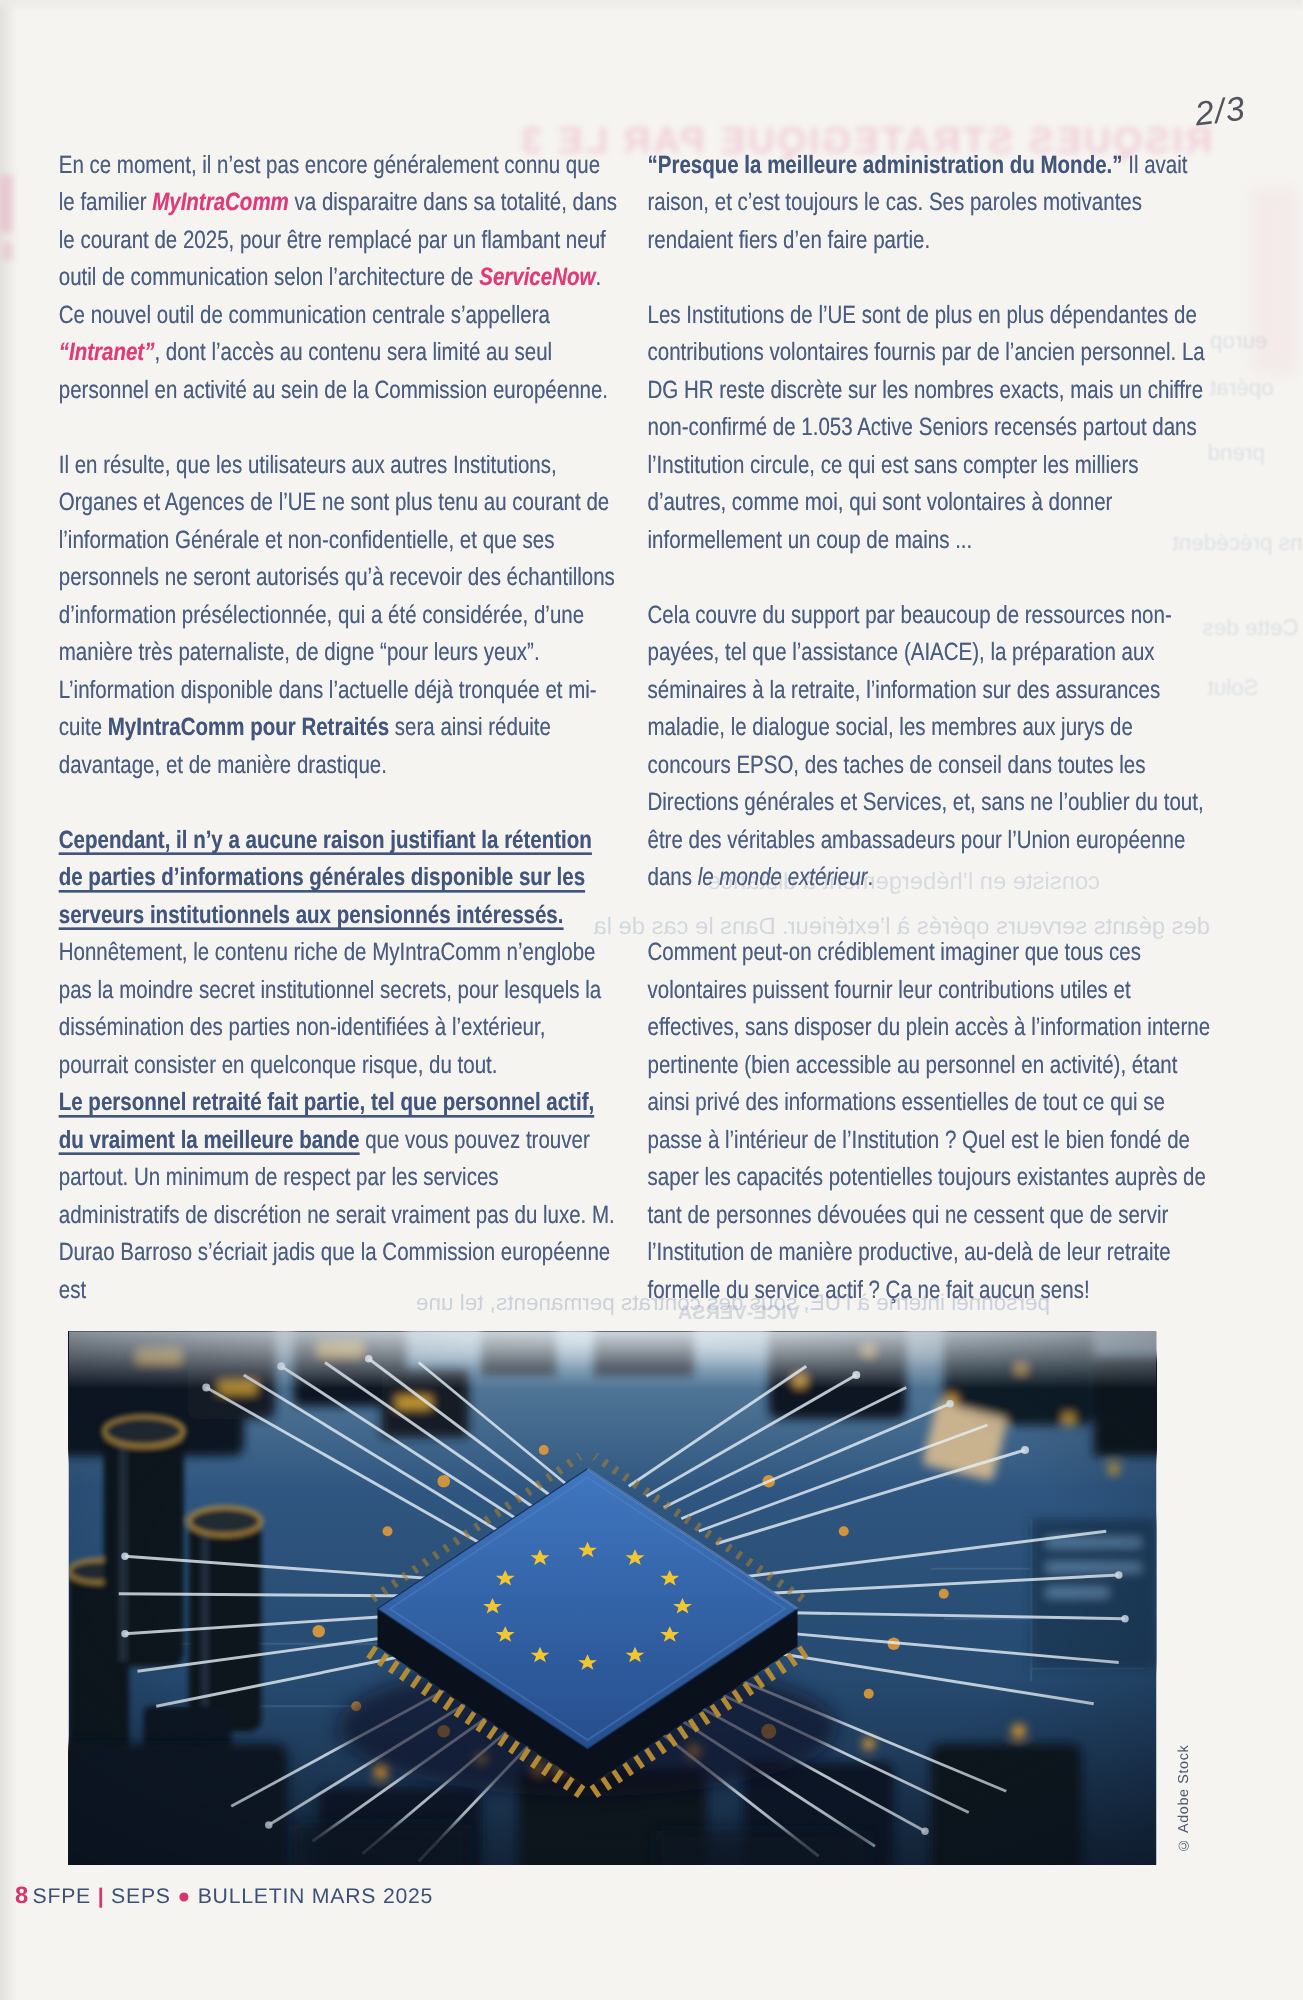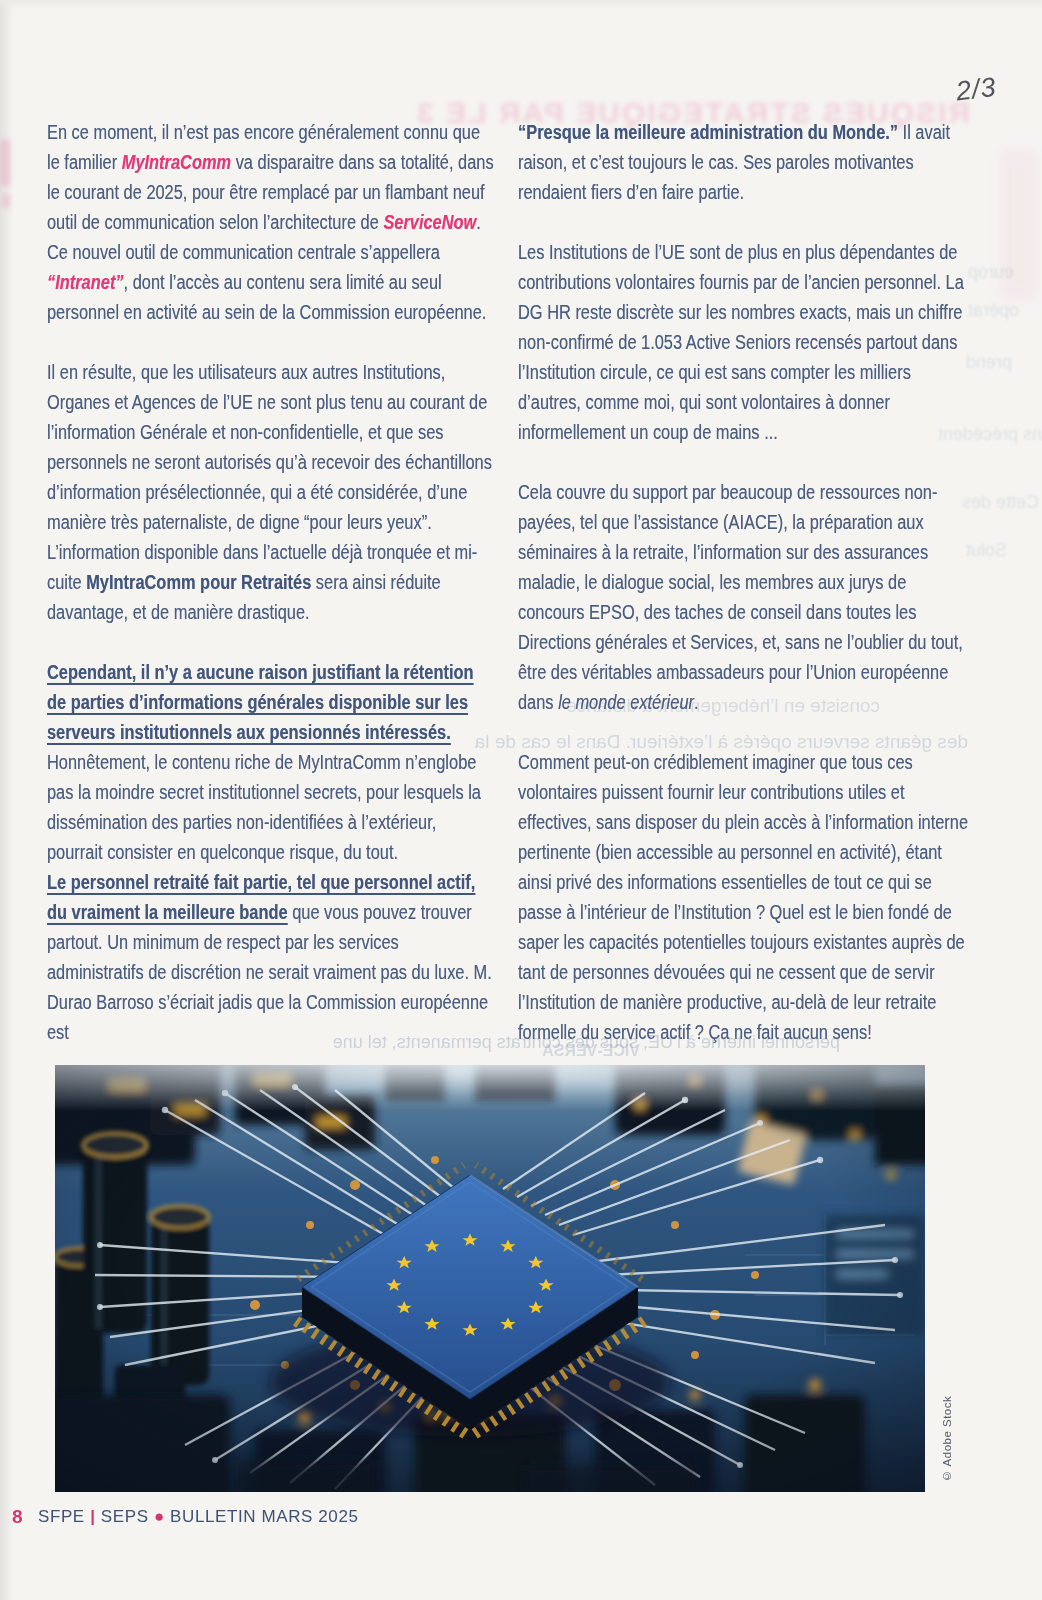--- a/index.html
+++ b/index.html
@@ -52,21 +52,21 @@
   
   .photo{position:absolute;left:55px;top:1065px;width:870px;height:427px;
     overflow:hidden;z-index:5;background:#24466a;}
   .photo-credit{position:absolute;left:941px;top:1372px;height:110px;z-index:6;
     writing-mode:vertical-rl;transform:rotate(180deg);font-size:11.5px;color:#4e5a68;
     letter-spacing:0.5px;}
 
   
   .footer{position:absolute;left:0;top:1506px;width:1042px;height:30px;z-index:6;}
   .f-num{position:absolute;left:12px;top:0;color:#d6366f;font-weight:bold;font-size:19px;}
-  .f-text{position:absolute;left:38px;top:1px;font-size:17px;color:#3d5176;letter-spacing:0.6px;}
+  .f-text{position:absolute;left:26px;top:1px;font-size:17px;color:#3d5176;letter-spacing:0.6px;}
   .f-sep{color:#d6366f;font-weight:bold;}
   .f-bullet{color:#d6366f;}
 </style>
 </head>
 <body>
 
 <div class="edge-shade"></div>
 <div class="top-shade"></div>
 
 <div class="bleed-heading">RISQUES STRATEGIQUE PAR LE  3</div>

